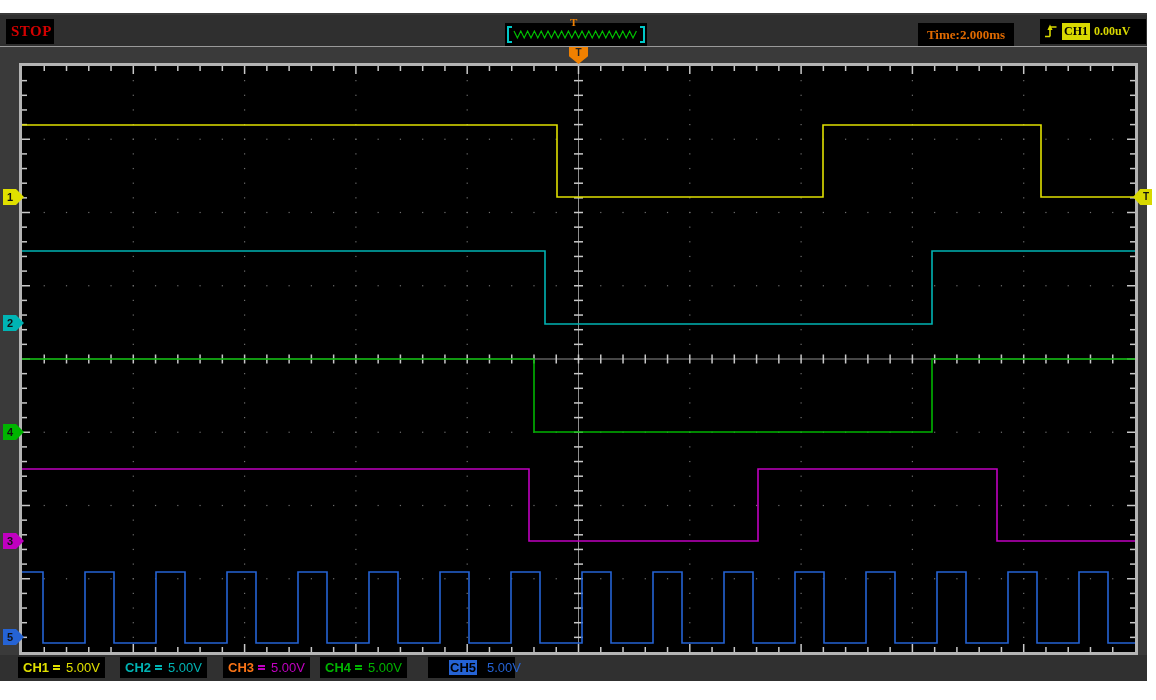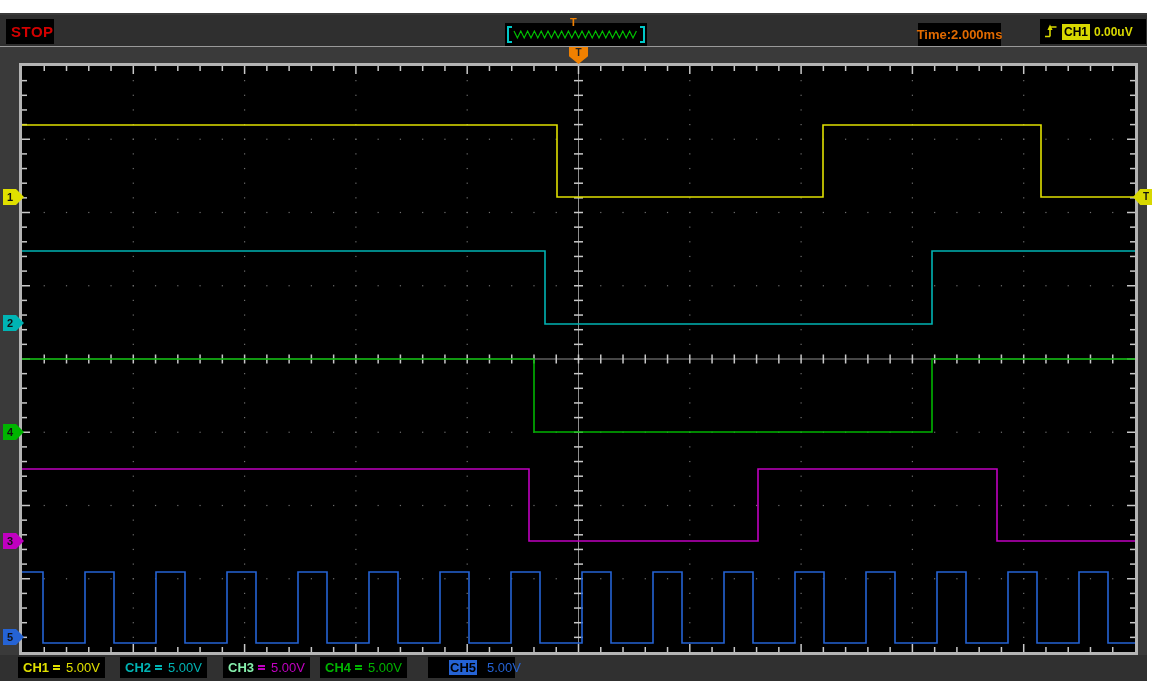--- a/index.html
+++ b/index.html
@@ -1,29 +1,29 @@
 <!DOCTYPE html>
 <html><head>
 <meta charset="utf-8">
 <style>
   * { margin:0; padding:0; box-sizing:border-box; }
   body { background:#ffffff; font-family:"Liberation Sans", sans-serif; width:1156px; height:700px; position:relative; overflow:hidden; }
   .app { position:absolute; left:0; top:13px; width:1147px; height:668px; background:#3a3a3a; }
 
   
-  .topbar { position:absolute; left:0; top:2px; width:100%; height:32px; background:#2f2f2f; border-bottom:1px solid #9a9a9a; }
+  .topbar { position:absolute; left:0; top:2px; width:100%; height:32px; background:#2f2f2f; border-bottom:1px solid #9a9a9a;font-family:Liberation Serif, serif; }
   .stop-box { position:absolute; left:6px; top:4px; width:48px; height:25px; background:#000; display:flex; align-items:center; padding-left:5px; }
   .stop-box span { color:#d40000; font-weight:bold; font-size:15px; letter-spacing:0.5px; }
   .preview { position:absolute; left:505px; top:8px; width:142px; height:23px; background:#000; display:flex; align-items:center; }
   .bracket { width:5px; height:17px; border:2px solid #00c8c8; }
   .bracket.l { border-right:none; margin-left:2px; }
   .bracket.r { border-left:none; margin-right:2px; }
   .preview svg { flex:1; height:23px; }
   .preview-t { position:absolute; left:570px; top:1px; color:#f08000; font-size:11px; font-weight:bold; }
-  .time-box { position:absolute; left:918px; top:8px; width:83px; height:23px; background:#000; display:flex; align-items:center; justify-content:center; }
+  .time-box { position:absolute; left:918px; top:8px; width:96px; height:23px; background:#000; display:flex; align-items:center; justify-content:center; }
   .time-box span { color:#e06a00; font-size:13px; font-weight:bold; }
   .trig-box { position:absolute; left:1040px; top:4px; width:106px; height:25px; background:#000; display:flex; align-items:center; gap:4px; padding:0 4px; }
   .trig-chip { background:#d8d800; color:#000; font-size:12px; font-weight:bold; padding:1px 2px; }
   .trig-level { color:#d8d800; font-size:12px; font-weight:bold; }
 
   
   .trig-pos { position:absolute; left:569px; top:34px; width:19px; height:17px; background:#f08000;
     clip-path:polygon(0 0,100% 0,100% 55%,50% 100%,0 55%);
     color:#222; font-size:10px; font-weight:bold; text-align:center; line-height:12px; z-index:5; }
 
@@ -983,21 +983,21 @@
     </div>
     <div class="ch-box" style="left:120px">
       <span class="nm" style="color: rgb(0, 180, 180);">CH2</span>
       <span class="coupling" style="color: rgb(0, 180, 180);">
           <i></i>
           <i></i>
         </span>
       <span class="sc" style="color: rgb(0, 180, 180);">5.00V</span>
     </div>
     <div class="ch-box" style="left:223px">
-      <span class="nm" style="color: #86efac;">CH3</span>
+      <span class="nm" style="color: #f97316;">CH3</span>
       <span class="coupling" style="color: rgb(192, 0, 192);">
           <i></i>
           <i></i>
         </span>
       <span class="sc" style="color: rgb(192, 0, 192);">5.00V</span>
     </div>
     <div class="ch-box" style="left:320px">
       <span class="nm" style="color: rgb(0, 180, 0);">CH4</span>
       <span class="coupling" style="color: rgb(0, 180, 0);">
           <i></i>

